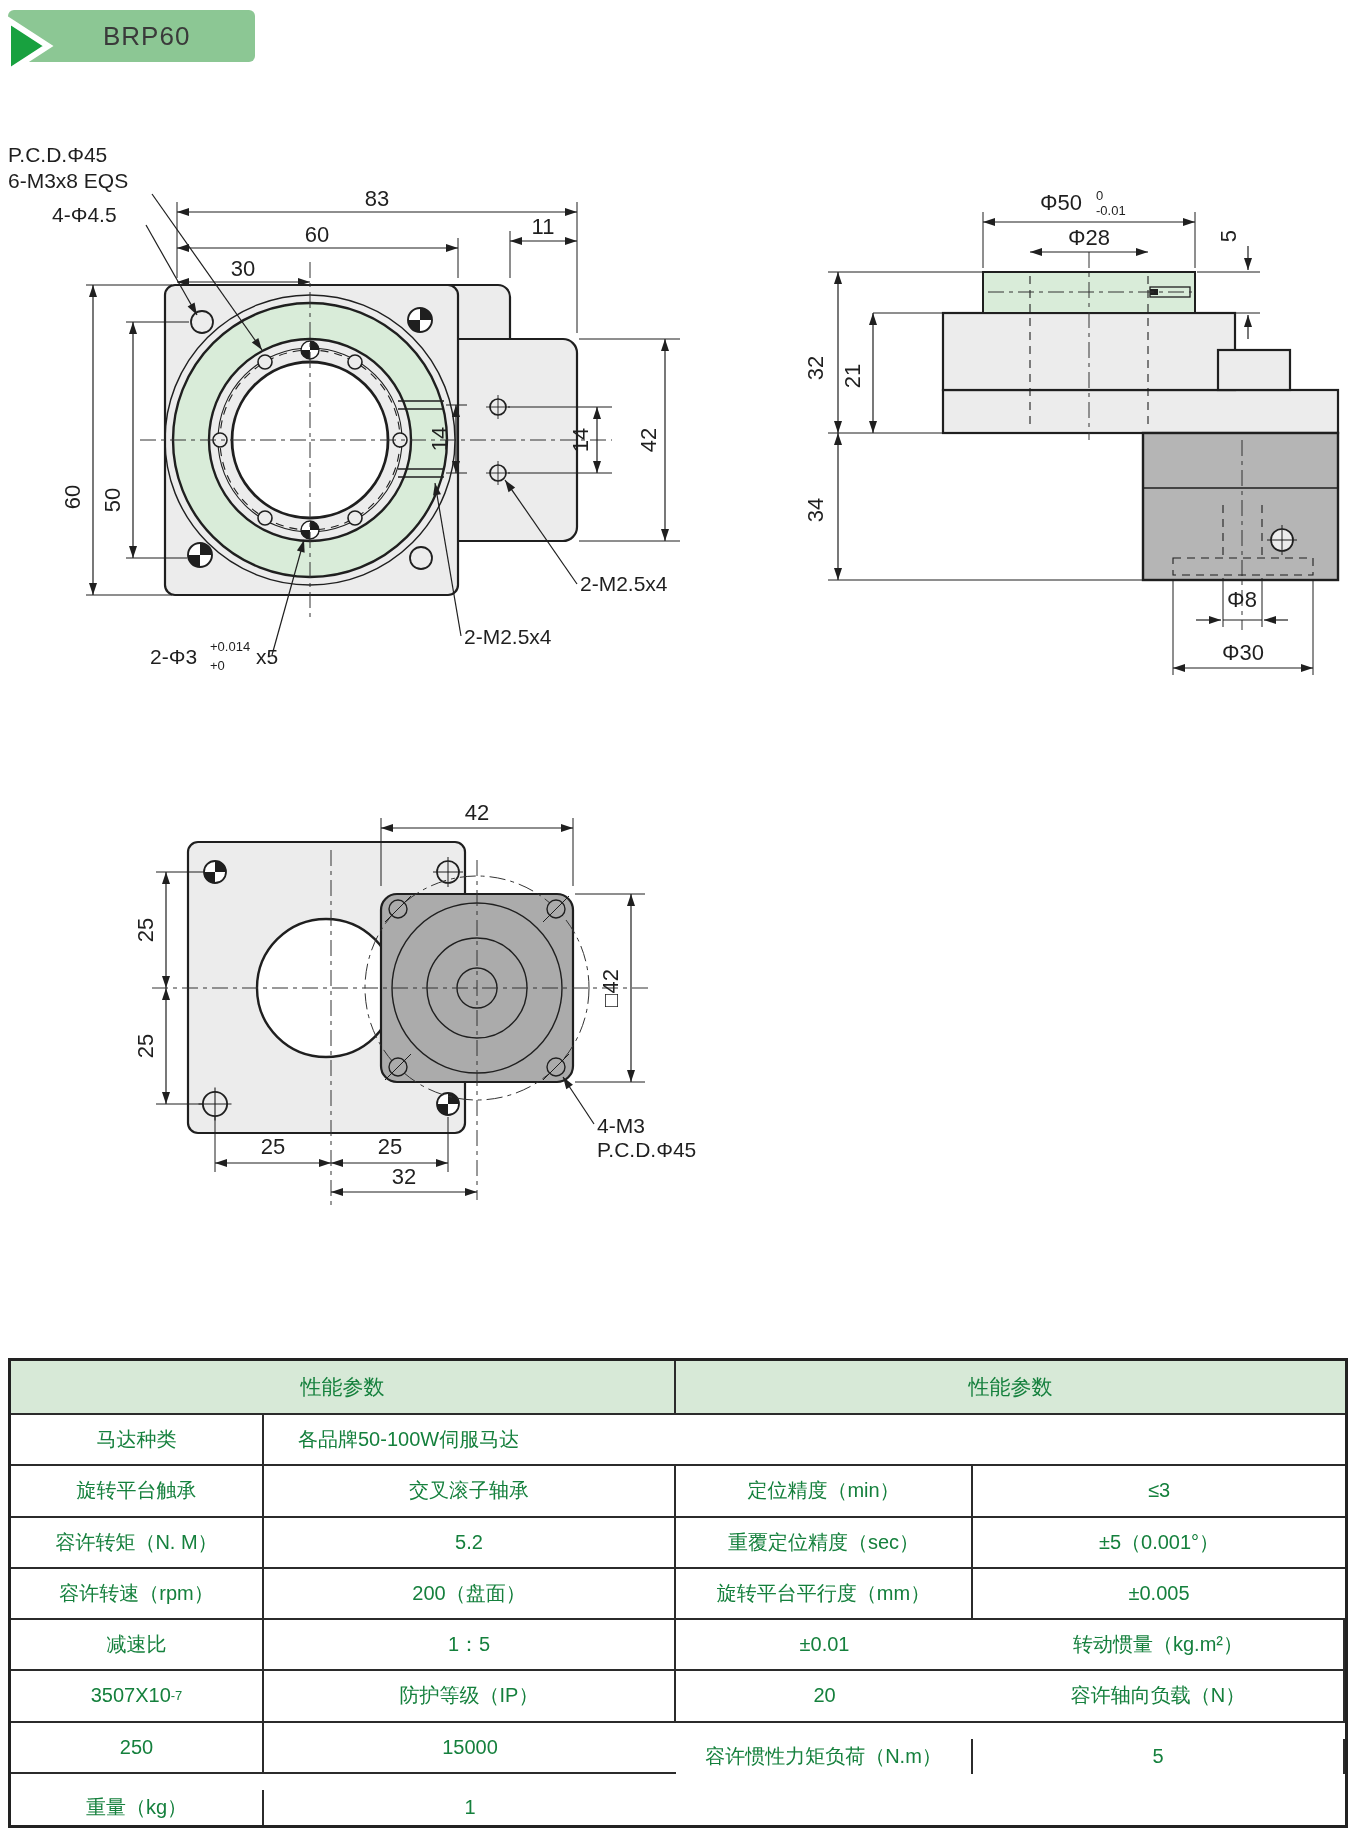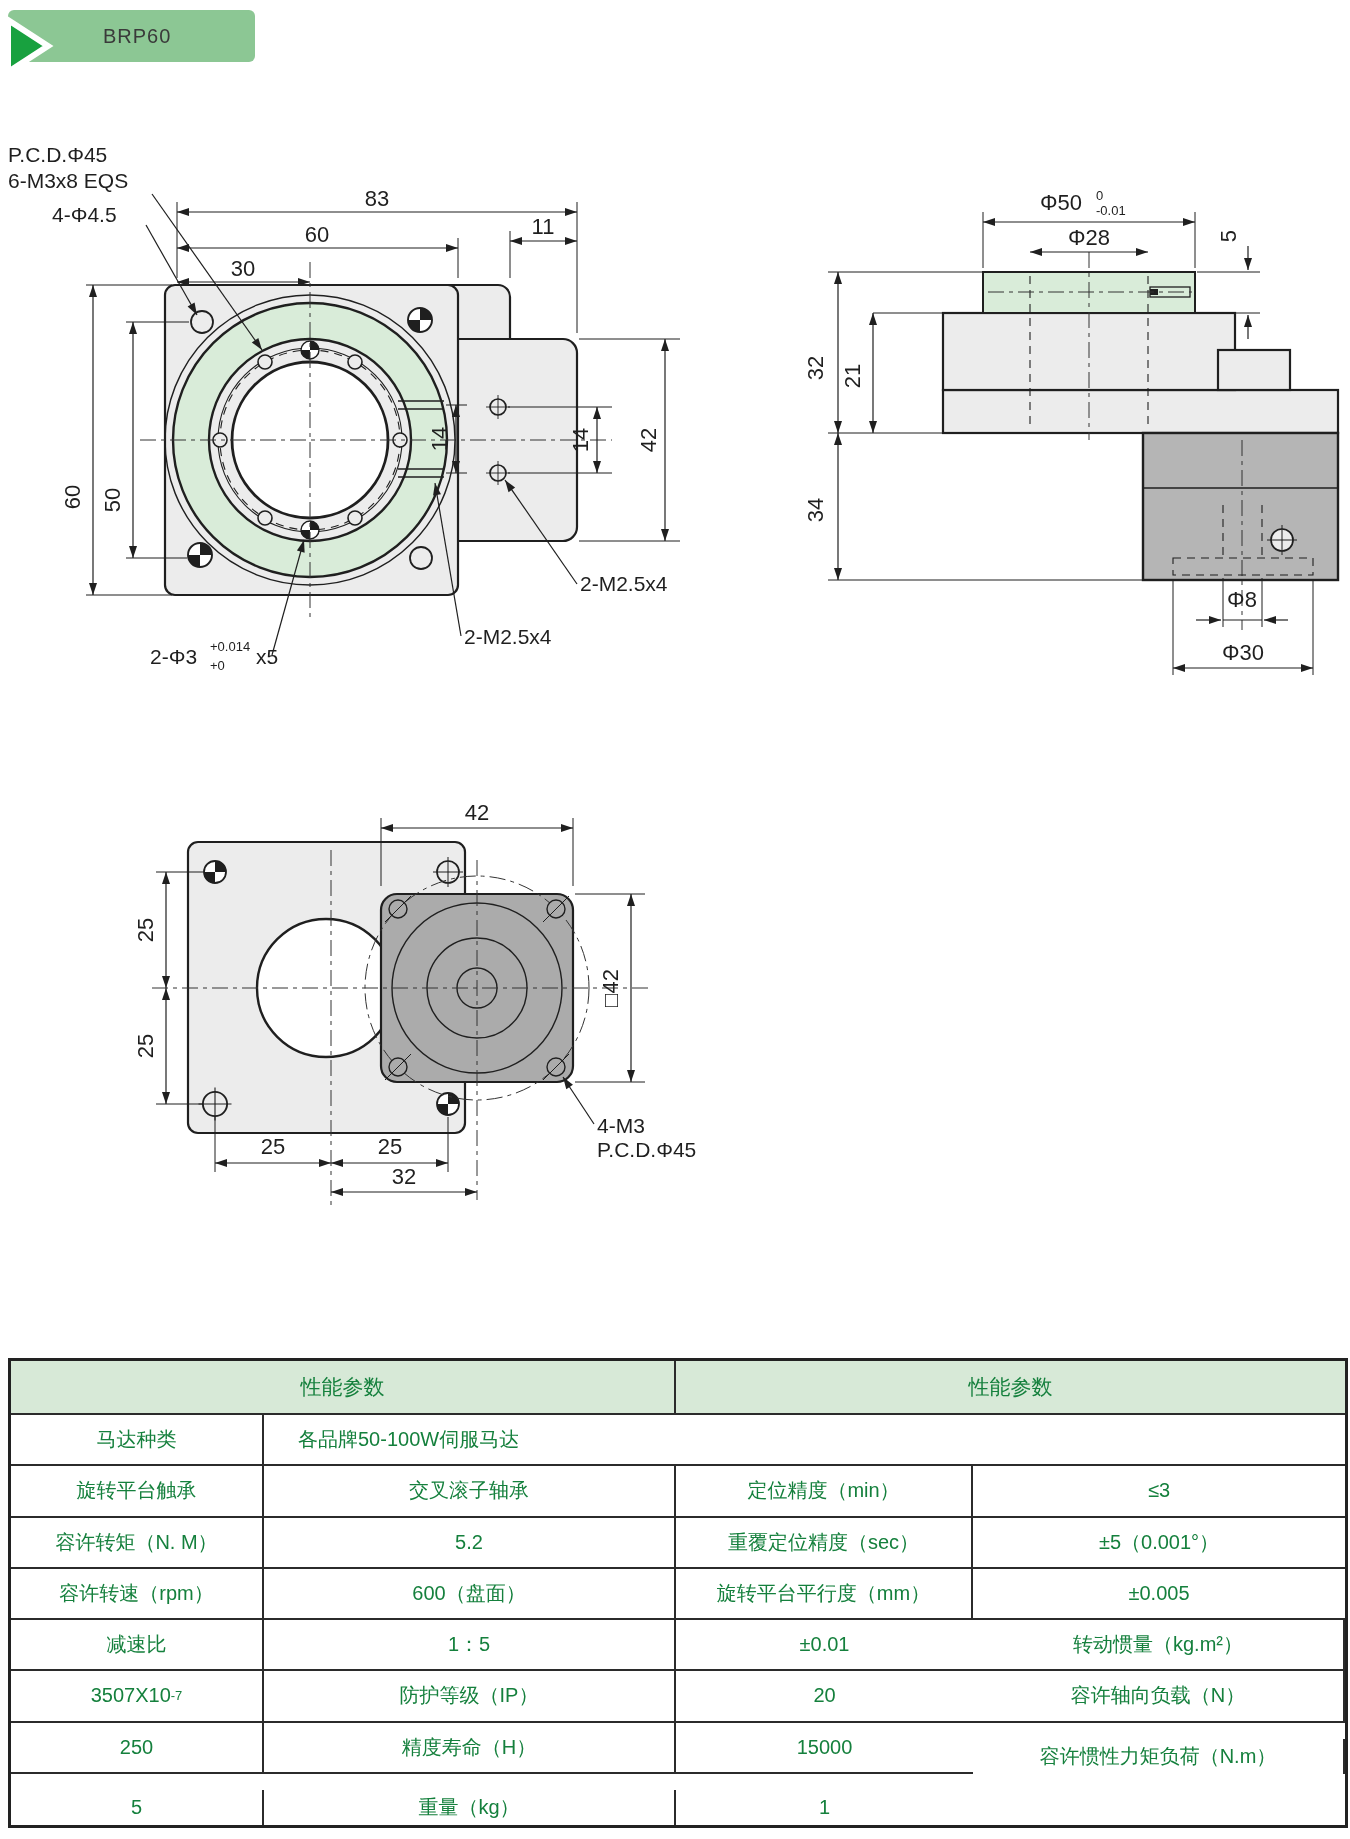--- a/index.html
+++ b/index.html
@@ -1,21 +1,21 @@
 <!DOCTYPE html>
 <html><head>
 <meta charset="utf-8">
 <style>
   html,body{margin:0;padding:0;background:#fff;}
   .page{position:relative;width:1350px;height:1839px;background:#fff;overflow:hidden;
         font-family:"Liberation Sans",sans-serif;color:#2b2b2b;}
   
   .badge{position:absolute;left:8px;top:10px;width:247px;height:52px;background:#8cc794;
          border-radius:6px;display:flex;align-items:center;}
-  .badge-label{font-size:20px;font-weight:500;color:#3a3a3a;letter-spacing:1px;padding-left:95px;}
+  .badge-label{font-size:26px;font-weight:500;color:#3a3a3a;letter-spacing:1px;padding-left:95px;}
   .badge-arrow{position:absolute;left:-6px;top:4px;}
   
   .drawing{position:absolute;left:0;top:0;}
   .f1{fill:#ececec;stroke:#1f1f1f;stroke-width:2.2;}
   .fmotor{fill:#b5b5b5;stroke:#1f1f1f;stroke-width:2.4;}
   .fmotor2{fill:#ababab;stroke:#1f1f1f;stroke-width:2.2;}
   .fgreen{fill:#d9ecd9;stroke:#1f1f1f;stroke-width:2;}
   .ring{fill:none;stroke:#d9ecd9;stroke-width:36;}
   .c24{fill:none;stroke:#1f1f1f;stroke-width:2.4;}
   .c14{fill:none;stroke:#1f1f1f;stroke-width:1.4;}
@@ -325,39 +325,38 @@
     <div class="cell">交叉滚子轴承</div>
     <div class="cell">定位精度（min）</div>
     <div class="cell last">≤3</div>
 
     <div class="cell">容许转矩（N. M）</div>
     <div class="cell">5.2</div>
     <div class="cell">重覆定位精度（sec）</div>
     <div class="cell last">±5（0.001°）</div>
 
     <div class="cell">容许转速（rpm）</div>
-    <div class="cell">600（盘面）</div>
+    <div class="cell">200（盘面）</div>
     <div class="cell">旋转平台平行度（mm）</div>
     <div class="cell last">±0.005</div>
 
     <div class="cell">减速比</div>
     <div class="cell">1：5</div>
     <div class="cell last">±0.01</div>
 
     <div class="cell">转动惯量（kg.m²）</div>
     <div class="cell">
       <span>3507X10</span>
         <span class="sup">-7</span>
     </div>
     <div class="cell">防护等级（IP）</div>
     <div class="cell last">20</div>
 
     <div class="cell">容许轴向负载（N）</div>
     <div class="cell">250</div>
-    <div class="cell">精度寿命（H）</div>
     <div class="cell last">15000</div>
 
     <div class="cell bottom">容许惯性力矩负荷（N.m）</div>
     <div class="cell bottom">5</div>
     <div class="cell bottom">重量（kg）</div>
     <div class="cell bottom last">1</div>
   </div>
 
 </div>
 

